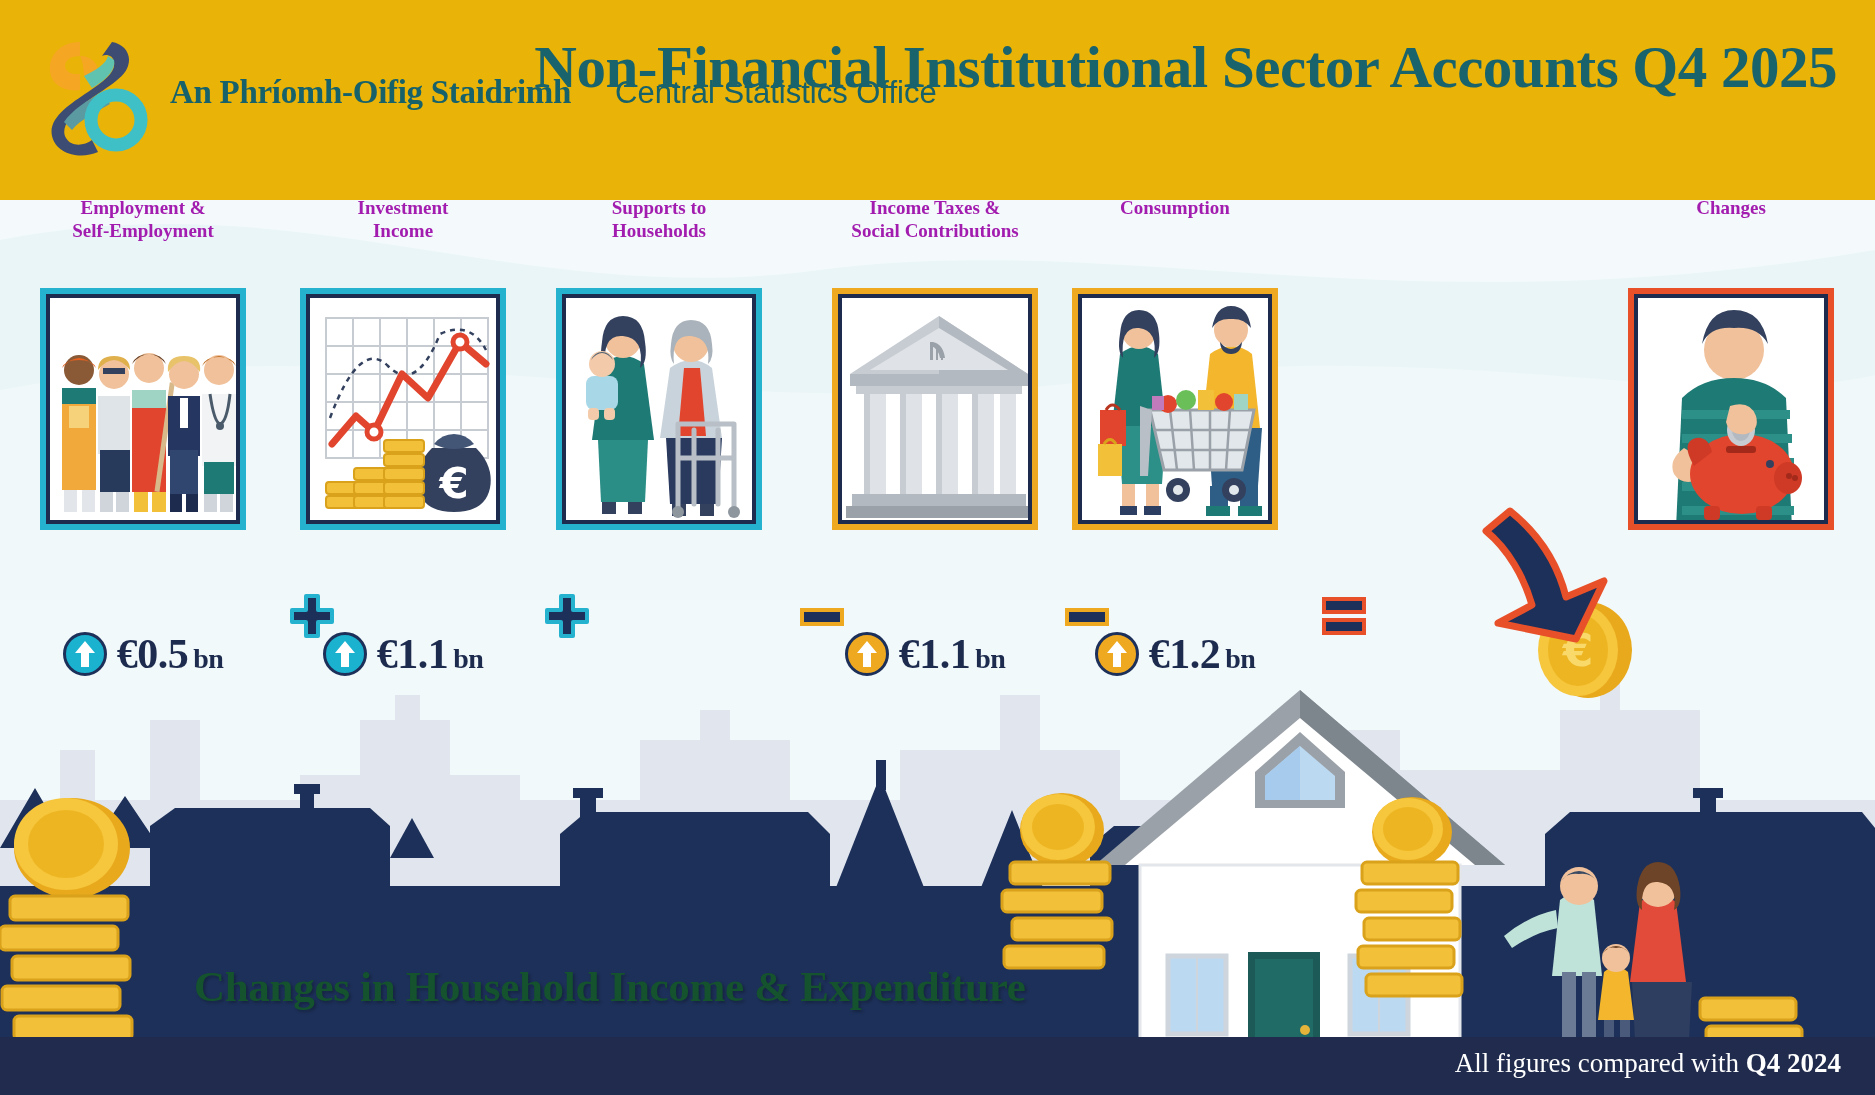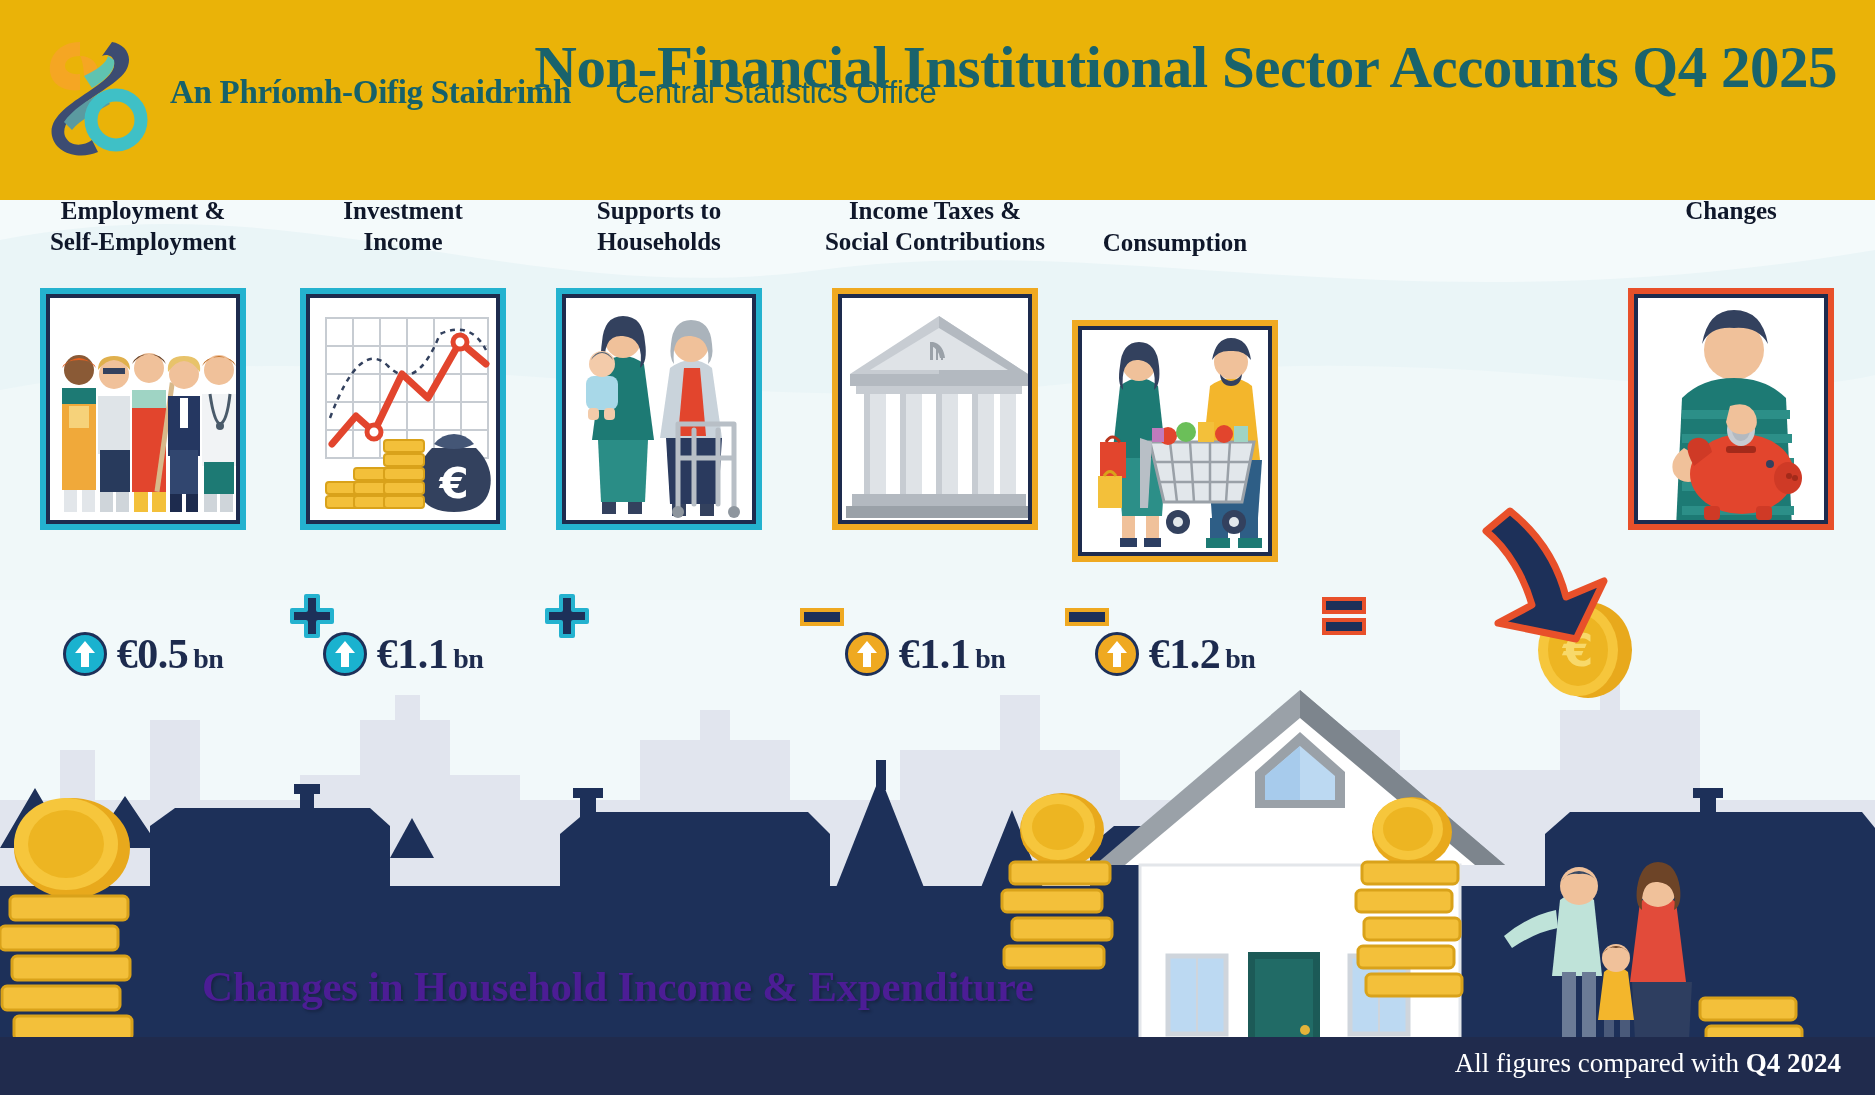--- a/index.html
+++ b/index.html
@@ -23,42 +23,42 @@
   .main-title { position:absolute; right:38px; top:34px; text-align:right;
                 font-family:"Liberation Serif", serif; font-weight:bold;
                 font-size:59px; line-height:1.12; color:#19636c; letter-spacing:-0.5px; }
 
   
   .bg-soft { position:absolute; left:0; top:180px; width:1875px; height:440px; z-index:1; }
 
   
   .flow { position:absolute; left:0; top:196px; width:1875px; height:420px; z-index:10; }
   .col { position:absolute; top:0; width:250px; text-align:center; }
-  .col-head { font-family:"Liberation Serif", serif; font-weight:bold; font-size:25px;
-              line-height:1.23; color:#0f172a; white-space:pre-line; }
+  .col-head { font-family:"Liberation Serif", serif; font-weight:bold; font-size:19px;
+              line-height:1.23; color:#a21caf; white-space:pre-line; }
   .panel { position:absolute; left:50%; transform:translateX(-50%); top:92px;
            width:206px; height:242px; background:#ffffff; }
   .panel .inner { position:absolute; inset:6px; border:4px solid #1d2b4e; background:#ffffff; overflow:hidden; }
   .panel svg { display:block; }
 
   .op { position:absolute; top:396px; width:48px; height:48px; z-index:12; }
 
   
   .values { position:absolute; left:0; top:630px; width:1642px; height:76px; z-index:14; }
   .valcell { position:absolute; top:0; width:250px; display:flex; align-items:center; justify-content:center; gap:10px; }
   .badge { width:44px; height:44px; border-radius:50%; display:flex; align-items:center; justify-content:center; flex:none; }
   .badge svg { display:block; }
   .amount { font-family:"Liberation Serif", serif; font-weight:bold; font-size:42px; color:#1d2b4e;
             white-space:nowrap; letter-spacing:-0.5px; }
   .amount .unit { font-size:28px; font-weight:bold; margin-left:5px; }
 
   
   .scene { position:absolute; left:0; top:600px; width:1875px; height:495px; z-index:5; overflow:hidden; }
-  .banner-text { position:absolute; left:202px; top:962px; z-index:30;
-                 font-family:"Liberation Serif", serif; font-weight:bold; font-size:43px; color:#4c1d95;
+  .banner-text { position:absolute; left:194px; top:962px; z-index:30;
+                 font-family:"Liberation Serif", serif; font-weight:bold; font-size:43px; color:#14532d;
                  text-shadow:2px 2px 3px rgba(0,0,0,.25); letter-spacing:-0.3px; }
   .footnote { position:absolute; right:34px; bottom:16px; z-index:30;
               font-family:"Liberation Serif", serif; font-size:27px; color:#ffffff; }
   .footnote b { font-weight:bold; }
   .footbar { position:absolute; left:0; bottom:0; width:1875px; height:58px; background:#202b4d; z-index:28; }
 </style>
 </head>
 <body>
 
 <div class="stage">
@@ -417,21 +417,21 @@
             <rect x="4" y="208" width="186" height="12" fill="#9aa1a8"></rect>
           </svg>
         </div>
       </div>
     </div>
 
     <svg class="op" style="left:1063px;top:404px;height:34px;" viewBox="0 0 48 34">
       <rect x="4" y="10" width="40" height="14" fill="#1d3059" stroke="#efa921" stroke-width="4"></rect>
     </svg>
 
-    <div class="col" style="left:1050px;margin-top:32px;">
+    <div class="col" style="left:1050px;">
       <div class="col-head">Consumption</div>
       <div class="panel" style="background:#efa921;">
         <div class="inner">
           <svg viewBox="0 0 194 230" width="194" height="230">
             <rect width="194" height="230" fill="#fff"></rect>
 
             <path d="M38,56 q20,-16 38,0 l8,72 -54,0 Z" fill="#1d7a74"></path>
             <circle cx="57" cy="34" r="17" fill="#f0c19a"></circle>
             <path d="M38,36 q2,-24 19,-24 q18,0 20,24 q2,18 -5,24 q4,-28 -15,-30 q-19,-2 -16,30 q-6,-6 -3,-24Z" fill="#33415e"></path>
             <path d="M36,128 l48,0 l-4,58 -40,0 Z" fill="#2c8f88"></path>

